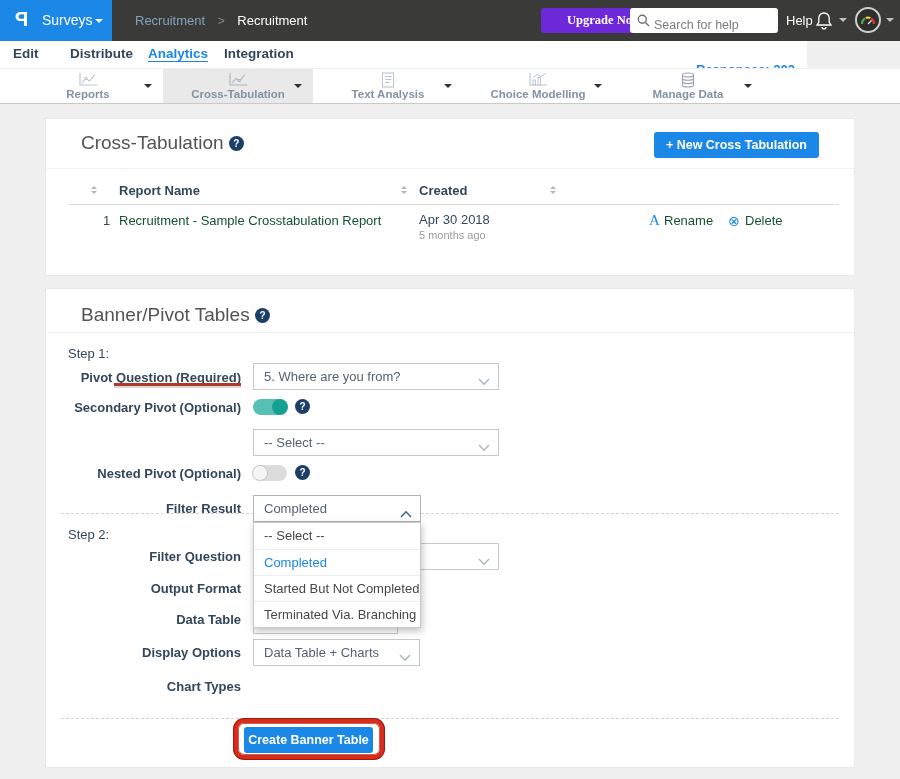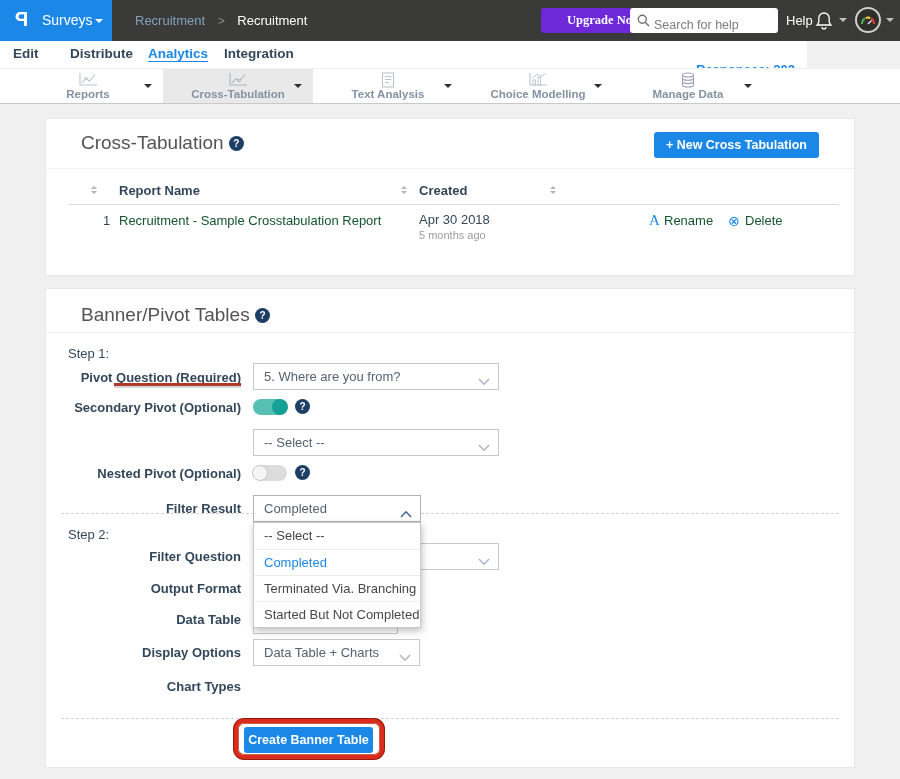--- a/index.html
+++ b/index.html
@@ -264,22 +264,22 @@
     <span class="f-label" style="top:212px">Filter Result</span>
     <div class="sel open" style="top:206px; width:168px">
       <span class="sel-text">Completed</span>
       <span class="chev"><svg width="12" height="8" viewBox="0 0 12 8">
             <path d="M1 7 L6 1.7 L11 7" fill="none" stroke="#41628c" stroke-width="1.4"></path>
           </svg></span>
     </div>
     <div class="dd-list">
       <div class="dd-item">-- Select --</div>
       <div class="dd-item selected">Completed</div>
+      <div class="dd-item">Started But Not Completed</div>
       <div class="dd-item">Terminated Via. Branching</div>
-      <div class="dd-item">Started But Not Completed</div>
     </div>
 
     <div class="dashed" style="top:224px"></div>
     <span class="step-label" style="top:238px">Step 2:</span>
 
     <span class="f-label" style="top:260px">Filter Question</span>
     <div class="sel behind" style="top:254px; width:246px">
       <span class="chev"><svg width="12" height="8" viewBox="0 0 12 8">
             <path d="M1 1 L6 6.3 L11 1" fill="none" stroke="#a9b5c0" stroke-width="1.4"></path>
           </svg></span>

